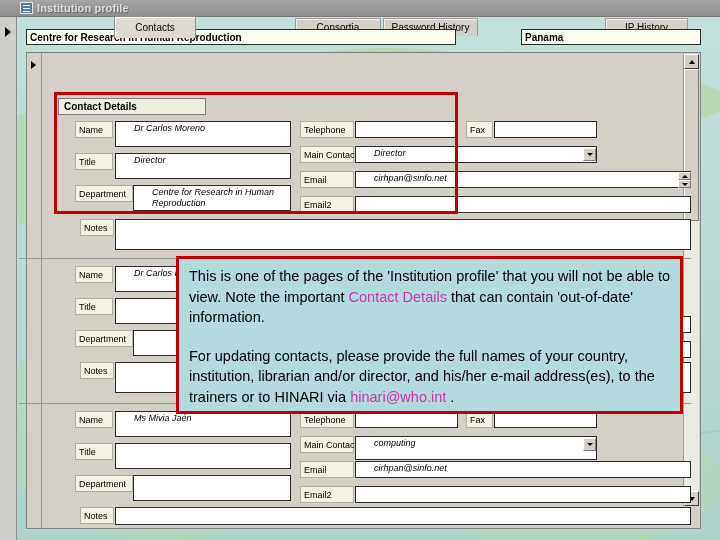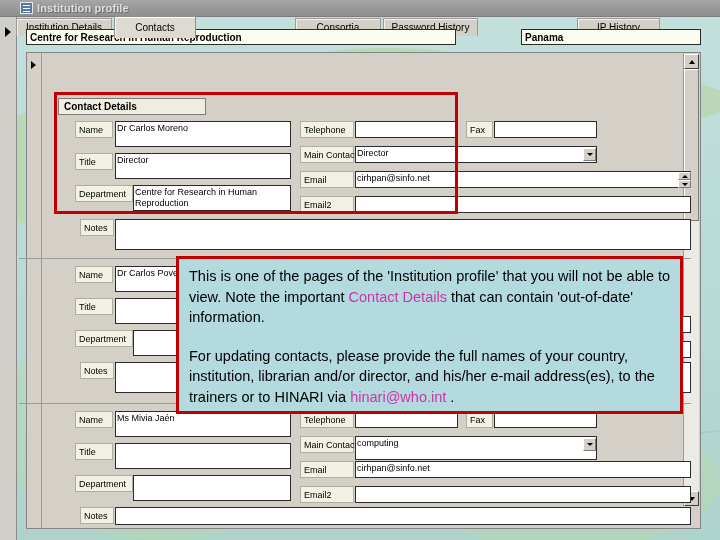--- a/index.html
+++ b/index.html
@@ -221,23 +221,24 @@
     height: 17px;
     white-space: nowrap;
   }
   .fld {
     position: absolute;
     background: #ffffff;
     border: 1px solid #2b2b2b;
     box-sizing: border-box;
     font-size: 9px;
     color: #000;
-    padding: 1px 0 0 1px;
+    padding: 1px 0 0 18px;
     overflow: hidden;
     line-height: 11px;
+    font-style: italic;
   }
   .combo-btn {
     position: absolute;
     width: 13px; height: 13px;
     background: #d4d0c8;
     border: 1px solid #7b7b7b;
     border-top-color: #ffffff;
     border-left-color: #ffffff;
     box-sizing: border-box;
     display: flex; align-items: center; justify-content: center;
@@ -404,25 +405,24 @@
     <span id="title-text">Institution profile</span>
   </div>
 
   <div id="left-gutter">
     <div id="record-arrow"></div>
   </div>
 
   <div id="form-area"></div>
 
   <div id="tab-strip">
-      <div class="tab" style="left: 0px; width: 96px;">Institution Details</div>
       <div class="tab active" style="left: 98px; width: 82px;">Contacts</div>
       <div class="tab" style="left: 279px; width: 86px;">Consortia</div>
       <div class="tab" style="left: 367px; width: 95px;">Password History</div>
-      <div class="tab" style="left: 561px; width: 83px;">IP History</div>
+      <div class="tab" style="left: 589px; width: 83px;">IP History</div>
     </div>
 
   <div id="page-panel"></div>
 
   <div id="inst-name-box">Centre for Research in Human Reproduction</div>
   <div id="country-box">Panama</div>
 
   <div id="subform">
     <div id="subform-sel">
       <div class="sub-arrow" style="top:8px;"></div>

